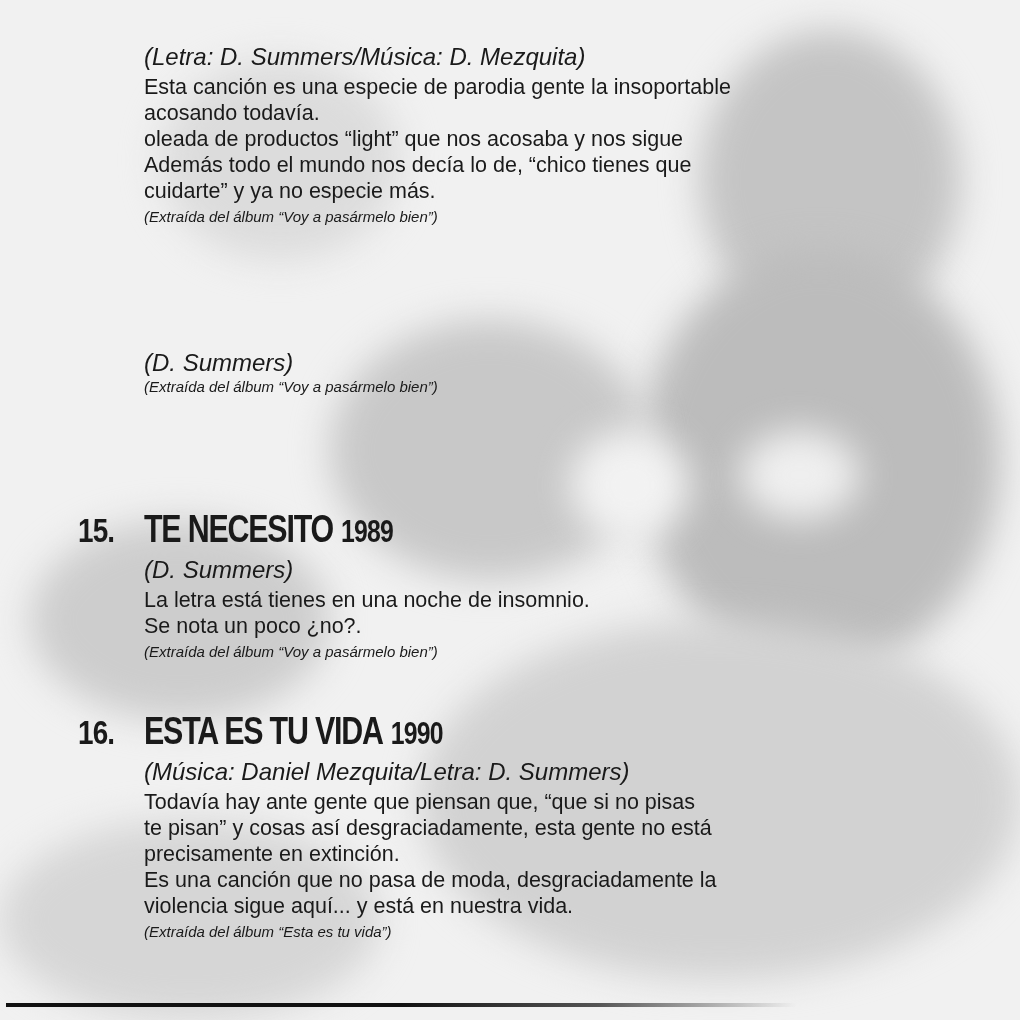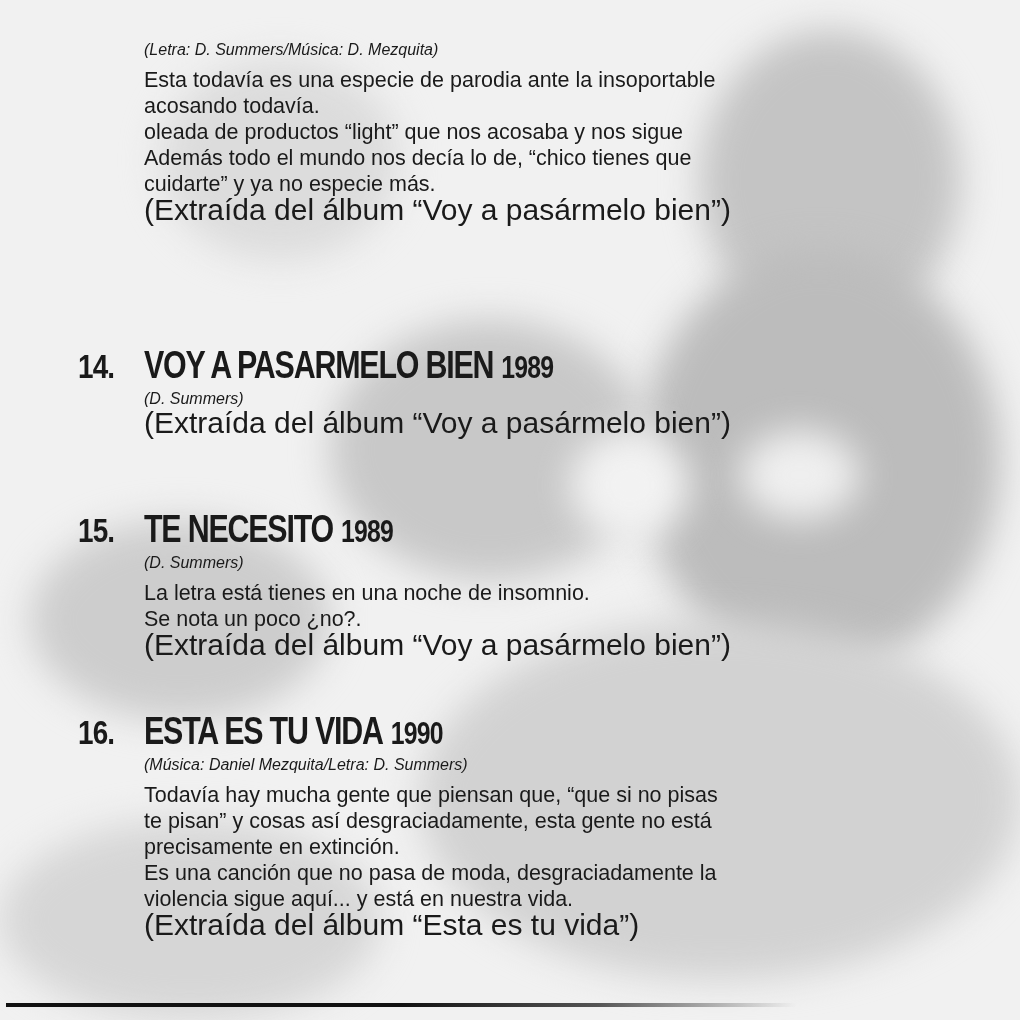--- a/index.html
+++ b/index.html
@@ -17,23 +17,23 @@
   .num {
     width: 66px; font-size: 34px; font-weight: bold; letter-spacing: -1px;
     transform: scaleX(0.82); transform-origin: left; display: inline-block;
   }
   .title {
     font-size: 38px; font-weight: bold; letter-spacing: -1.5px;
     transform: scaleX(0.80); transform-origin: left; display: inline-block;
   }
   .title .year { font-size: 31px; margin-left: 10px; letter-spacing: -1px; }
   .body { margin-left: 66px; }
-  .credit { font-style: italic; font-size: 16px; margin-top: 1px; line-height: 22px; }
+  .credit { font-style: italic; font-size: 24px; margin-top: 8px; line-height: 22px; }
   .text { font-size: 21.5px; line-height: 26px; margin-top: 6px; }
-  .source { font-size: 30px; line-height: 26px; }
+  .source { font-style: italic; font-size: 15px; line-height: 26px; }
   .rule {
     position: absolute; left: 6px; top: 1003px; width: 790px; height: 4px;
     background: linear-gradient(to right, #111 0%, #111 50%, #555 75%, rgba(0,0,0,0) 100%);
   }
 </style>
 </head>
 <body>
 
 <div class="bg">
   <div class="blob" style="left:700px;top:30px;width:260px;height:300px;background:#c4c4c4;"></div>
@@ -46,35 +46,31 @@
   <div class="blob" style="left:740px;top:430px;width:120px;height:90px;background:#efefef;"></div>
   <div class="blob" style="left:570px;top:430px;width:120px;height:110px;background:#f2f2f2;"></div>
 </div>
 
 <div class="page">
 
   <div class="entry" style="top:38px;">
     <div class="body">
       <div class="credit">(Letra: D. Summers/Música: D. Mezquita)</div>
       <div class="text">
-        <div>Esta todavía es una especie de parodia ante la insoportable</div>
+        <div>Esta canción es una especie de parodia gente la insoportable</div>
         <div>acosando todavía.</div>
         <div>oleada de productos “light” que nos acosaba y nos sigue</div>
         <div>Además todo el mundo nos decía lo de, “chico tienes que</div>
         <div>cuidarte” y ya no especie más.</div>
         <div class="source">(Extraída del álbum “Voy a pasármelo bien”)</div>
       </div>
     </div>
   </div>
 
   <div class="entry" style="top:344px;">
-    <div class="title-row">
-      <span class="num">14.</span>
-      <span class="title"><span>VOY A PASARMELO BIEN</span><span class="year">1989</span></span>
-    </div>
     <div class="body">
       <div class="credit">(D. Summers)</div>
       <div class="source">(Extraída del álbum “Voy a pasármelo bien”)</div>
     </div>
   </div>
 
   <div class="entry" style="top:508px;">
     <div class="title-row">
       <span class="num">15.</span>
       <span class="title"><span>TE NECESITO</span><span class="year">1989</span></span>
@@ -90,21 +86,21 @@
   </div>
 
   <div class="entry" style="top:710px;">
     <div class="title-row">
       <span class="num">16.</span>
       <span class="title"><span>ESTA ES TU VIDA</span><span class="year">1990</span></span>
     </div>
     <div class="body">
       <div class="credit">(Música: Daniel Mezquita/Letra: D. Summers)</div>
       <div class="text">
-        <div>Todavía hay mucha gente que piensan que, “que si no pisas</div>
+        <div>Todavía hay ante gente que piensan que, “que si no pisas</div>
         <div>te pisan” y cosas así desgraciadamente, esta gente no está</div>
         <div>precisamente en extinción.</div>
         <div>Es una canción que no pasa de moda, desgraciadamente la</div>
         <div>violencia sigue aquí... y está en nuestra vida.</div>
         <div class="source">(Extraída del álbum “Esta es tu vida”)</div>
       </div>
     </div>
   </div>
 
   <div class="rule"></div>

